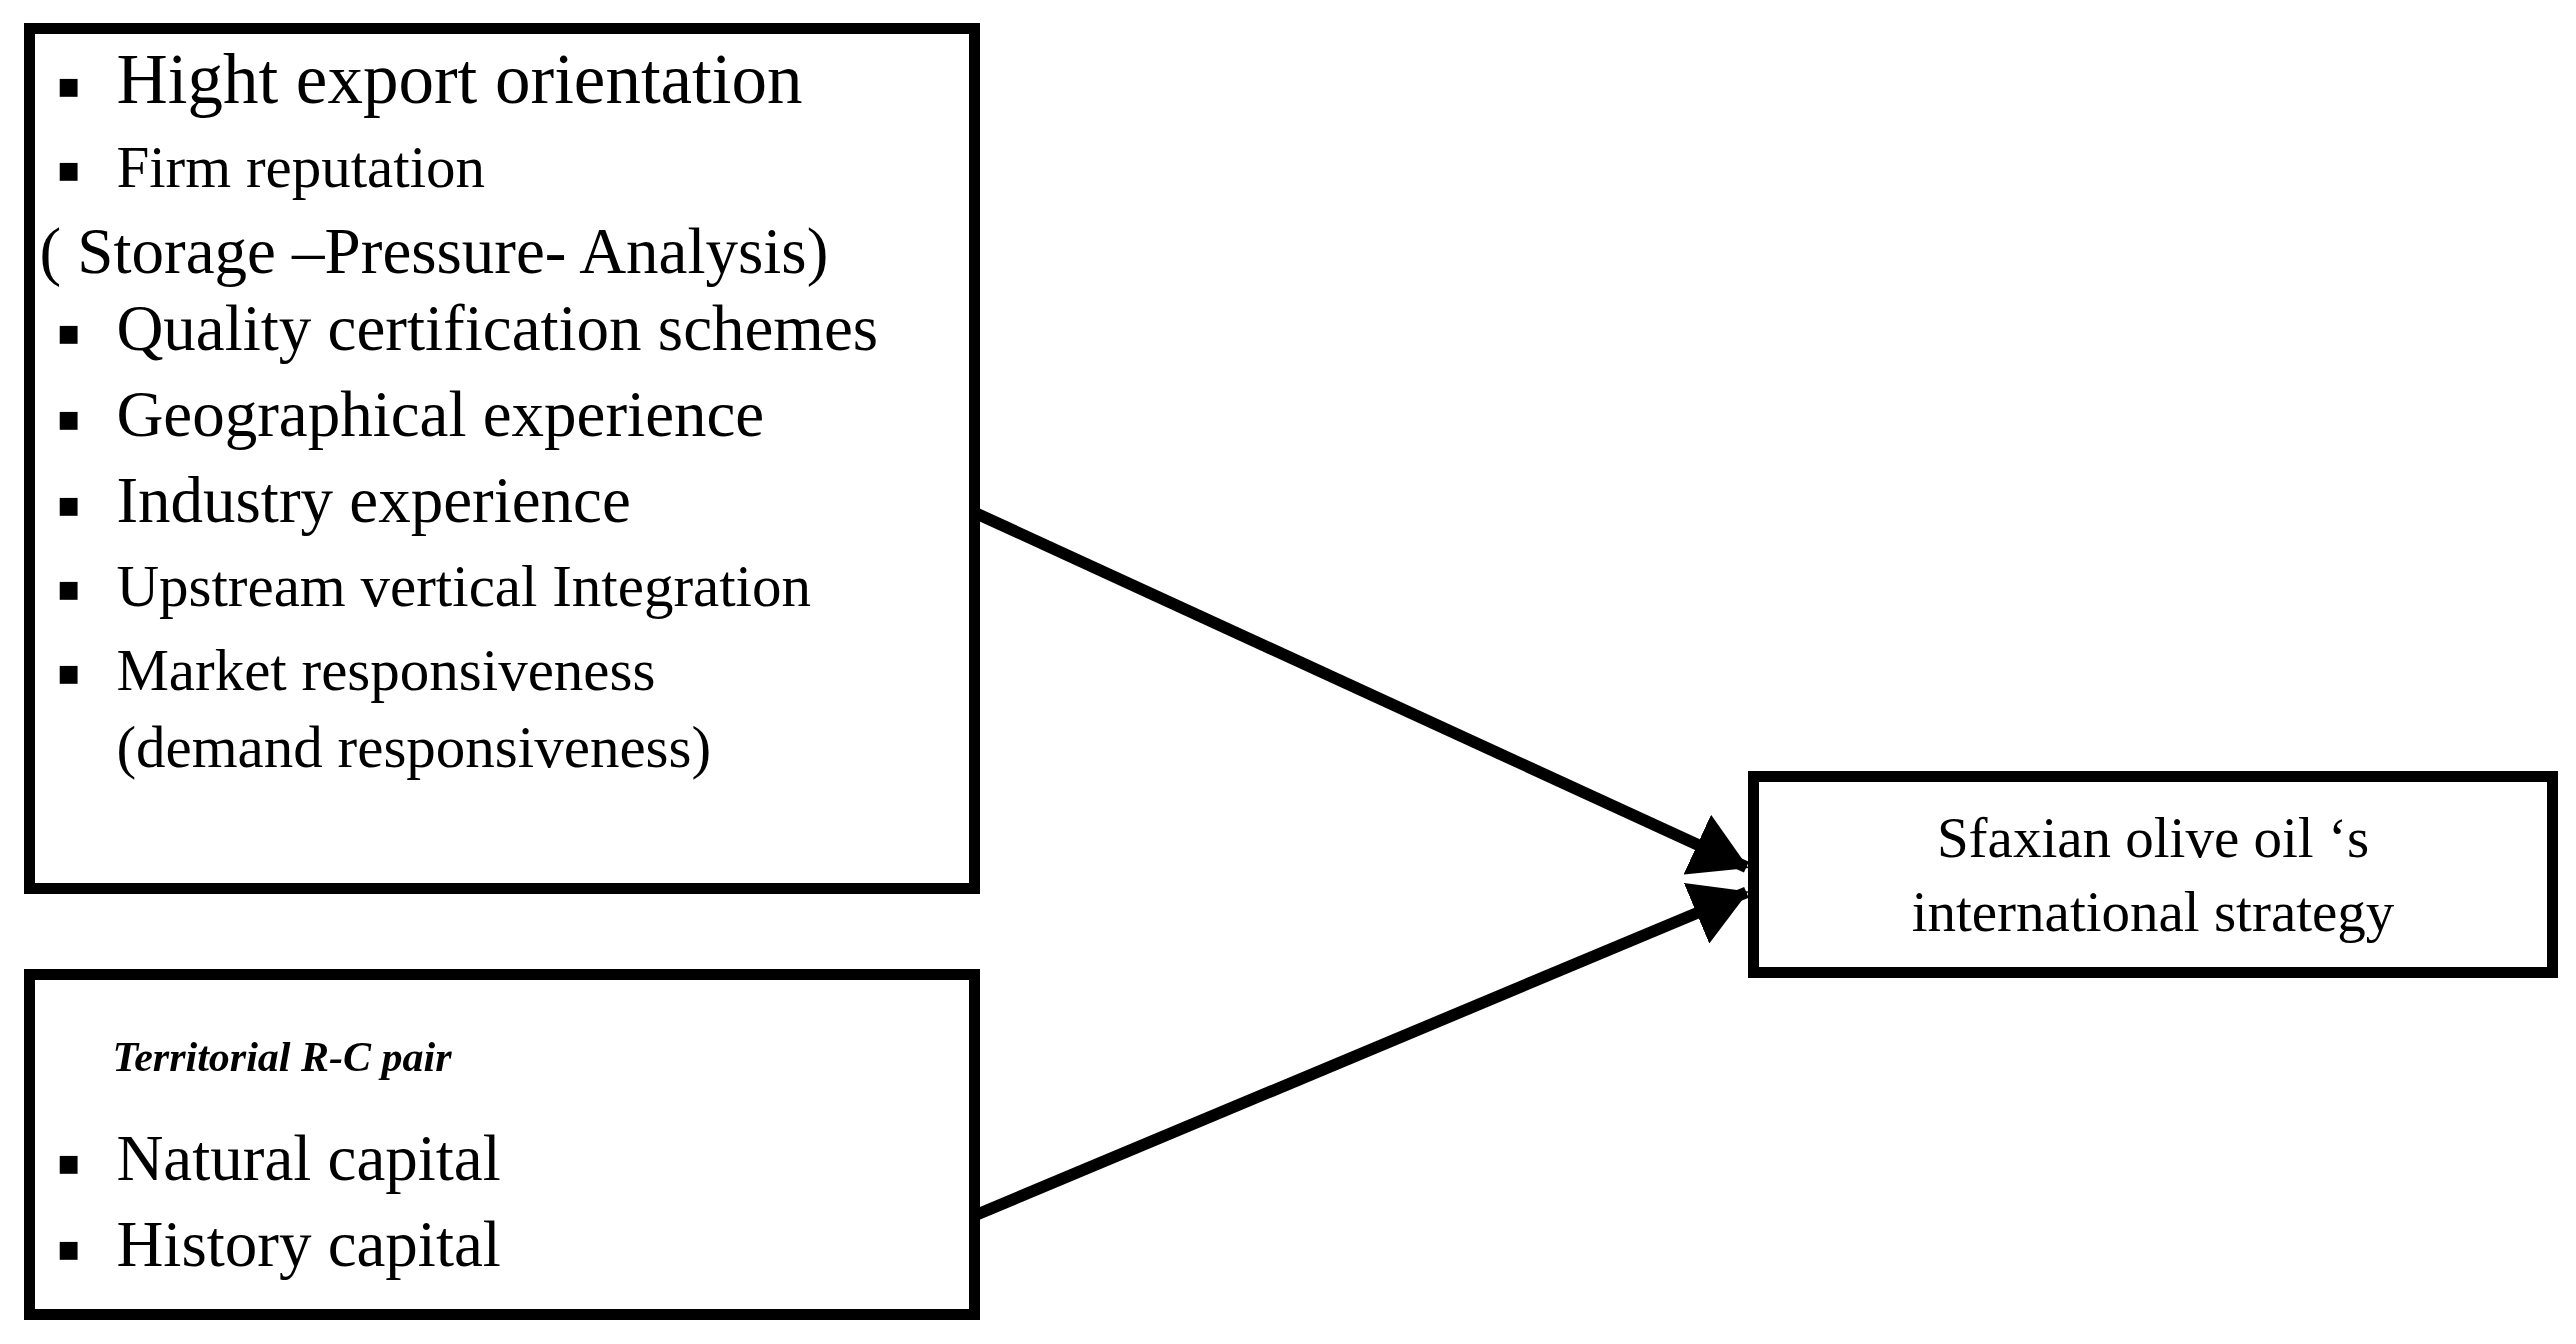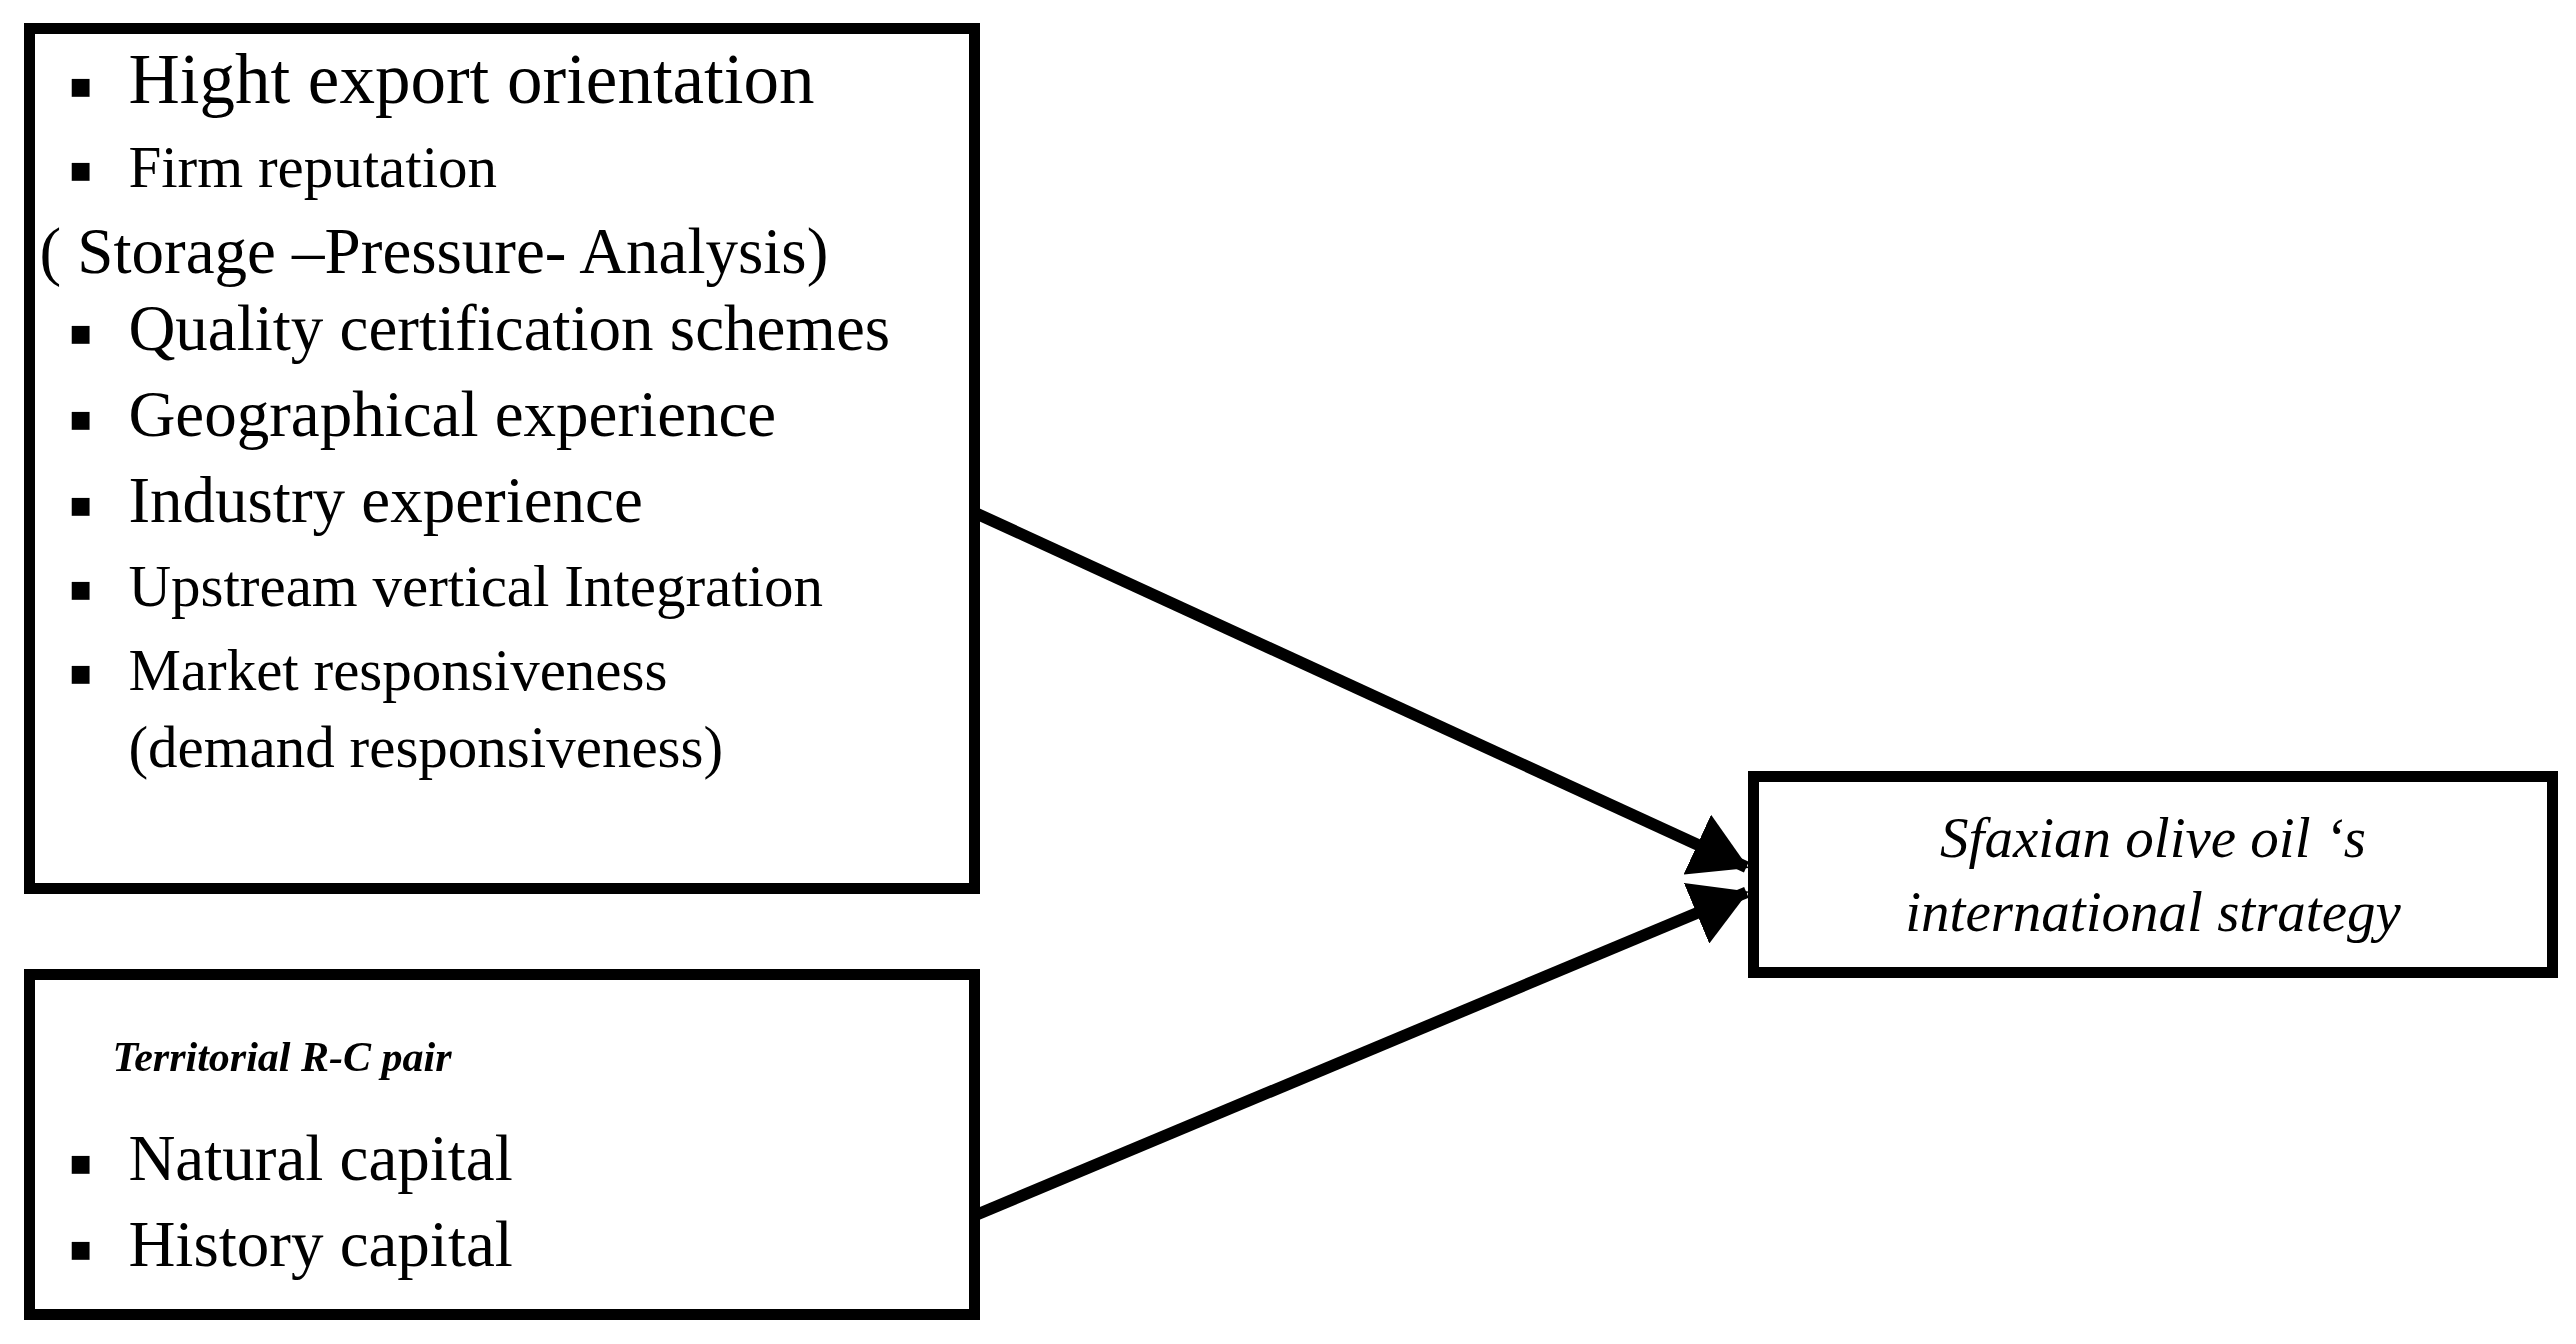--- a/index.html
+++ b/index.html
@@ -20,21 +20,21 @@
   }
   .box-factors{left:24.4px;top:22.6px;width:956px;height:871px;padding:7.2px 9px 0 0;}
   .box-territorial{left:24.4px;top:969px;width:956px;height:351px;padding:34px 9px 0 0;}
   .box-strategy{
     left:1748px;top:771px;width:810px;height:207px;
     display:flex;flex-direction:column;justify-content:center;align-items:center;
   }
   .row{
     line-height:77px;
     font-size:65px;
-    padding-left:33px;
+    padding-left:21px;
     white-space:nowrap;
   }
   .row .bullet{
     display:inline-block;
     width:60px;
     font-family:"DejaVu Sans",sans-serif;
     font-size:36px;
     transform:translateY(-6.3px);
   }
   .row .text{display:inline-block;vertical-align:top;}
@@ -49,21 +49,20 @@
     font-weight:bold;
     font-style:italic;
     line-height:86px;
     margin-bottom:20px;
   }
   .strategy-line{
     font-size:57px;
     line-height:74px;
     white-space:nowrap;
     text-align:center;
-    font-style:italic;
   }
 </style>
 </head>
 <body>
 
 <div class="canvas">
 
   <svg class="arrows" viewBox="0 0 2851 1488" xmlns="http://www.w3.org/2000/svg">
     <defs>
       <marker id="ah" markerWidth="4.8" markerHeight="5.6" refX="4.6" refY="2.8" orient="auto" markerUnits="strokeWidth">

